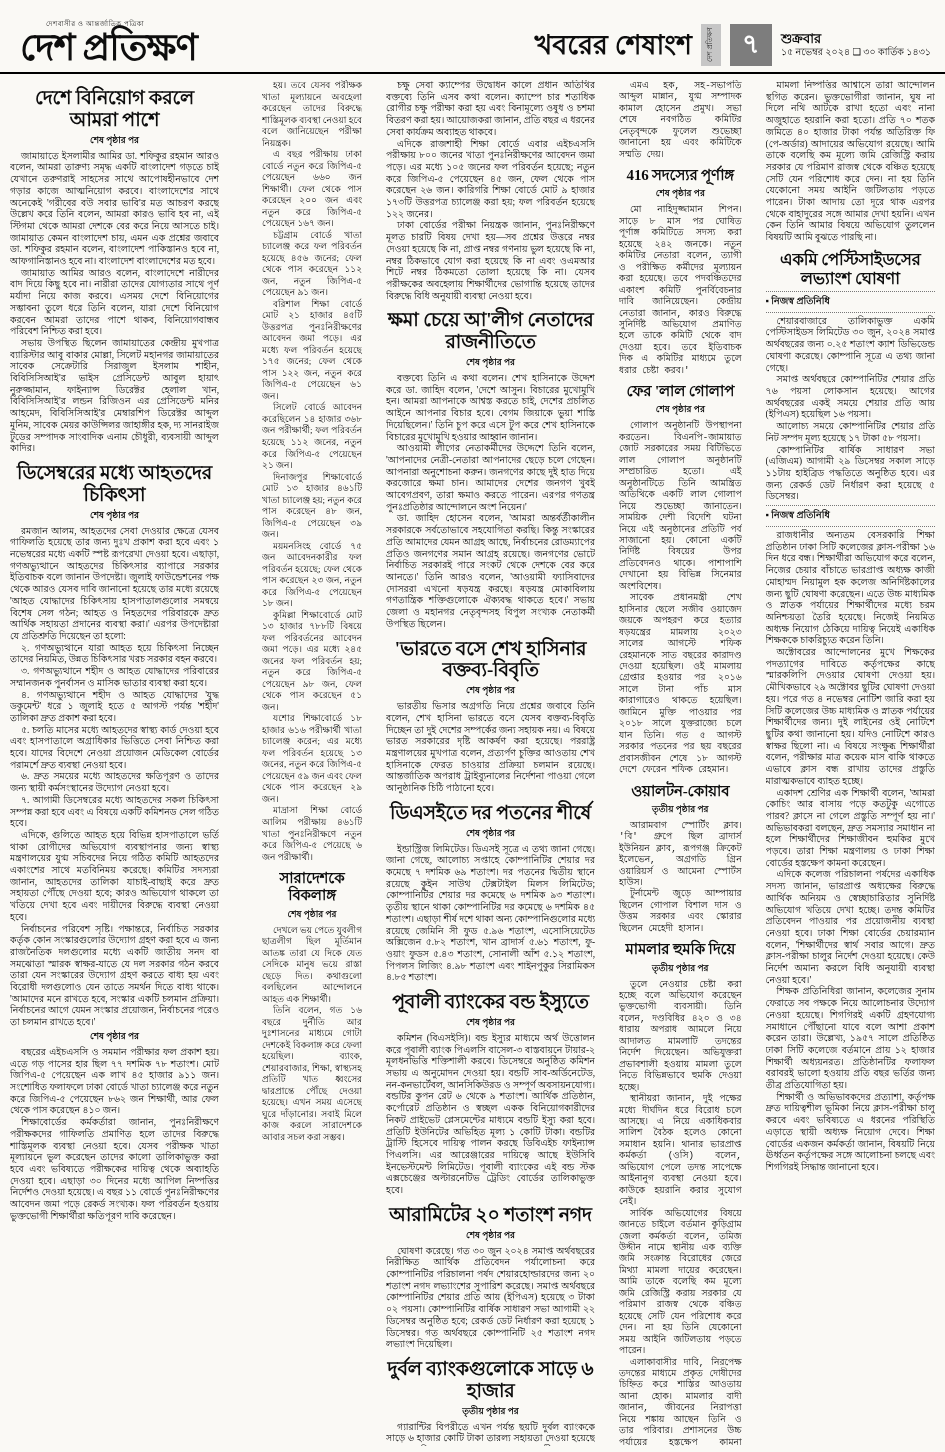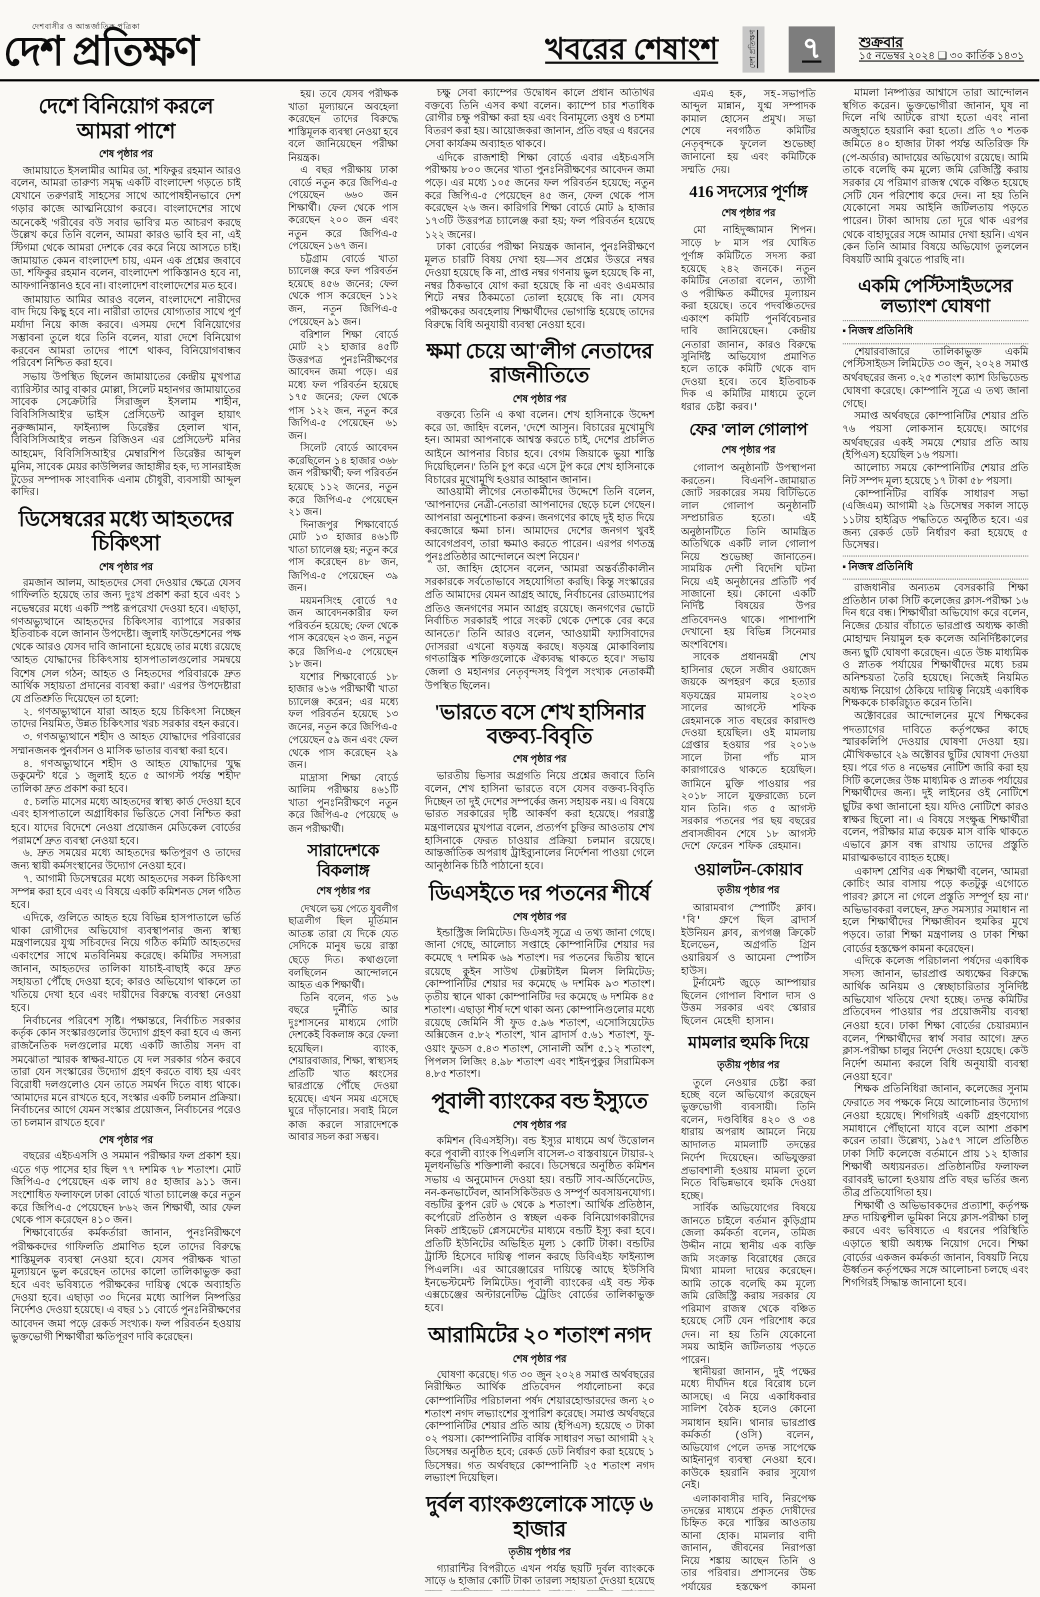--- a/index.html
+++ b/index.html
@@ -6,30 +6,30 @@
   html,body{margin:0;padding:0;}
   body{
     width:945px;height:1452px;overflow:hidden;
     background:#faf9f5;color:#0d0d0d;
     font-family:"Liberation Serif","DejaVu Serif",serif;
   }
   .page{width:945px;height:1452px;box-sizing:border-box;}
   
   .header{
     display:flex;justify-content:space-between;align-items:flex-end;
-    padding:12px 10px 6px 3px;border-bottom:2px solid #000;
+    padding:12px 10px 6px 20px;border-bottom:2px solid #000;
     box-sizing:border-box;height:74px;
   }
   .mast{line-height:1;}
   .tagline{font-size:7px;letter-spacing:.5px;margin:0 0 1px 26px;color:#222;}
   .mast-title{
     font-size:37px;font-weight:bold;letter-spacing:-1px;margin:0;
     font-family:"Liberation Serif",serif;
   }
-  .hright{display:flex;align-items:center;gap:22px;padding-right:4px;text-decoration:underline;}
+  .hright{display:flex;align-items:center;gap:9px;padding-right:4px;}
   .section-title{font-size:27px;font-weight:bold;line-height:1;white-space:nowrap;}
   .logo-box{
     width:20px;height:42px;background:#c6c6c6;color:#2b2b2b;
     font-size:7px;line-height:1.1;display:flex;align-items:center;justify-content:center;
     writing-mode:vertical-rl;transform:rotate(180deg);
   }
   .page-badge{
     width:42px;height:42px;background:#7d7d7d;color:#fff;
     display:flex;align-items:center;justify-content:center;
     font-size:27px;font-weight:bold;
@@ -114,20 +114,21 @@
         <p>শিক্ষাবোর্ডের কর্মকর্তারা জানান, পুনঃনিরীক্ষণে পরীক্ষকদের গাফিলতি প্রমাণিত হলে তাদের বিরুদ্ধে শাস্তিমূলক ব্যবস্থা নেওয়া হবে। যেসব পরীক্ষক খাতা মূল্যায়নে ভুল করেছেন তাদের কালো তালিকাভুক্ত করা হবে এবং ভবিষ্যতে পরীক্ষকের দায়িত্ব থেকে অব্যাহতি দেওয়া হবে। এছাড়া ৩০ দিনের মধ্যে আপিল নিষ্পত্তির নির্দেশও দেওয়া হয়েছে। এ বছর ১১ বোর্ডে পুনঃনিরীক্ষণের আবেদন জমা পড়ে রেকর্ড সংখ্যক। ফল পরিবর্তন হওয়ায় ভুক্তভোগী শিক্ষার্থীরা ক্ষতিপূরণ দাবি করেছেন।</p>
       </div>
     <div class="col col-1">
         <p>হয়। তবে যেসব পরীক্ষক খাতা মূল্যায়নে অবহেলা করেছেন তাদের বিরুদ্ধে শাস্তিমূলক ব্যবস্থা নেওয়া হবে বলে জানিয়েছেন পরীক্ষা নিয়ন্ত্রক।</p>
         <p>এ বছর পরীক্ষায় ঢাকা বোর্ডে নতুন করে জিপিএ-৫ পেয়েছেন ৬৬০ জন শিক্ষার্থী। ফেল থেকে পাস করেছেন ২০০ জন এবং নতুন করে জিপিএ-৫ পেয়েছেন ১৬৭ জন।</p>
         <p>চট্টগ্রাম বোর্ডে খাতা চ্যালেঞ্জ করে ফল পরিবর্তন হয়েছে ৪৫৬ জনের; ফেল থেকে পাস করেছেন ১১২ জন, নতুন জিপিএ-৫ পেয়েছেন ৯১ জন।</p>
         <p>বরিশাল শিক্ষা বোর্ডে মোট ২১ হাজার ৪৫টি উত্তরপত্র পুনঃনিরীক্ষণের আবেদন জমা পড়ে। এর মধ্যে ফল পরিবর্তন হয়েছে ১৭৫ জনের; ফেল থেকে পাস ১২২ জন, নতুন করে জিপিএ-৫ পেয়েছেন ৬১ জন।</p>
         <p>সিলেট বোর্ডে আবেদন করেছিলেন ১৪ হাজার ৩৬৮ জন পরীক্ষার্থী; ফল পরিবর্তন হয়েছে ১১২ জনের, নতুন করে জিপিএ-৫ পেয়েছেন ২১ জন।</p>
         <p>দিনাজপুর শিক্ষাবোর্ডে মোট ১৩ হাজার ৪৬১টি খাতা চ্যালেঞ্জ হয়; নতুন করে পাস করেছেন ৪৮ জন, জিপিএ-৫ পেয়েছেন ৩৯ জন।</p>
         <p>ময়মনসিংহ বোর্ডে ৭৫ জন আবেদনকারীর ফল পরিবর্তন হয়েছে; ফেল থেকে পাস করেছেন ২৩ জন, নতুন করে জিপিএ-৫ পেয়েছেন ১৮ জন।</p>
+        <p>কুমিল্লা শিক্ষাবোর্ডে মোট ১৩ হাজার ৭৮৮টি বিষয়ে ফল পরিবর্তনের আবেদন জমা পড়ে। এর মধ্যে ২৪৫ জনের ফল পরিবর্তন হয়; নতুন করে জিপিএ-৫ পেয়েছেন ৯৮ জন, ফেল থেকে পাস করেছেন ৫১ জন।</p>
         <p>যশোর শিক্ষাবোর্ডে ১৮ হাজার ৬১৬ পরীক্ষার্থী খাতা চ্যালেঞ্জ করেন; এর মধ্যে ফল পরিবর্তন হয়েছে ১৩ জনের, নতুন করে জিপিএ-৫ পেয়েছেন ৫৯ জন এবং ফেল থেকে পাস করেছেন ২৯ জন।</p>
         <p>মাদ্রাসা শিক্ষা বোর্ডে আলিম পরীক্ষায় ৪৬১টি খাতা পুনঃনিরীক্ষণে নতুন করে জিপিএ-৫ পেয়েছে ৬ জন পরীক্ষার্থী।</p>
         <h2>সারাদেশকে বিকলাঙ্গ</h2>
         <div class="cont">শেষ পৃষ্ঠার পর</div>
         <p>দেখলে ভয় পেতে যুবলীগ ছাত্রলীগ ছিল মূর্তিমান আতঙ্ক তারা যে দিকে যেত সেদিকে মানুষ ভয়ে রাস্তা ছেড়ে দিত। কথাগুলো বলছিলেন আন্দোলনে আহত এক শিক্ষার্থী।</p>
         <p>তিনি বলেন, গত ১৬ বছরে দুর্নীতি আর দুঃশাসনের মাধ্যমে গোটা দেশকেই বিকলাঙ্গ করে ফেলা হয়েছিল। ব্যাংক, শেয়ারবাজার, শিক্ষা, স্বাস্থ্যসহ প্রতিটি খাত ধ্বংসের দ্বারপ্রান্তে পৌঁছে দেওয়া হয়েছে। এখন সময় এসেছে ঘুরে দাঁড়ানোর। সবাই মিলে কাজ করলে সারাদেশকে আবার সচল করা সম্ভব।</p>
       </div>
     <div class="col col-2">
         <p>চক্ষু সেবা ক্যাম্পের উদ্বোধন কালে প্রধান অতিথির বক্তব্যে তিনি এসব কথা বলেন। ক্যাম্পে চার শতাধিক রোগীর চক্ষু পরীক্ষা করা হয় এবং বিনামূল্যে ওষুধ ও চশমা বিতরণ করা হয়। আয়োজকরা জানান, প্রতি বছর এ ধরনের সেবা কার্যক্রম অব্যাহত থাকবে।</p>
         <p>এদিকে রাজশাহী শিক্ষা বোর্ডে এবার এইচএসসি পরীক্ষায় ৮০০ জনের খাতা পুনঃনিরীক্ষণের আবেদন জমা পড়ে। এর মধ্যে ১০৫ জনের ফল পরিবর্তন হয়েছে; নতুন করে জিপিএ-৫ পেয়েছেন ৪৫ জন, ফেল থেকে পাস করেছেন ২৬ জন। কারিগরি শিক্ষা বোর্ডে মোট ৯ হাজার ১৭৩টি উত্তরপত্র চ্যালেঞ্জ করা হয়; ফল পরিবর্তন হয়েছে ১২২ জনের।</p>
@@ -162,22 +163,22 @@
         <div class="cont">শেষ পৃষ্ঠার পর</div>
         <p>গোলাপ অনুষ্ঠানটি উপস্থাপনা করতেন। বিএনপি-জামায়াত জোট সরকারের সময় বিটিভিতে লাল গোলাপ অনুষ্ঠানটি সম্প্রচারিত হতো। এই অনুষ্ঠানটিতে তিনি আমন্ত্রিত অতিথিকে একটি লাল গোলাপ নিয়ে শুভেচ্ছা জানাতেন। সাময়িক দেশী বিদেশি ঘটনা নিয়ে এই অনুষ্ঠানের প্রতিটি পর্ব সাজানো হয়। কোনো একটি নির্দিষ্ট বিষয়ের উপর প্রতিবেদনও থাকে। পাশাপাশি দেখানো হয় বিভিন্ন সিনেমার অংশবিশেষ।</p>
         <p>সাবেক প্রধানমন্ত্রী শেখ হাসিনার ছেলে সজীব ওয়াজেদ জয়কে অপহরণ করে হত্যার ষড়যন্ত্রের মামলায় ২০২৩ সালের আগস্টে শফিক রেহমানকে সাত বছরের কারাদণ্ড দেওয়া হয়েছিল। ওই মামলায় গ্রেপ্তার হওয়ার পর ২০১৬ সালে টানা পাঁচ মাস কারাগারেও থাকতে হয়েছিল। জামিনে মুক্তি পাওয়ার পর ২০১৮ সালে যুক্তরাজ্যে চলে যান তিনি। গত ৫ আগস্ট সরকার পতনের পর ছয় বছরের প্রবাসজীবন শেষে ১৮ আগস্ট দেশে ফেরেন শফিক রেহমান।</p>
         <h2>ওয়ালটন-কোয়াব</h2>
         <div class="cont">তৃতীয় পৃষ্ঠার পর</div>
         <p>আরামবাগ স্পোর্টিং ক্লাব। 'বি' গ্রুপে ছিল ব্রাদার্স ইউনিয়ন ক্লাব, রূপগঞ্জ ক্রিকেট ইলেভেন, অগ্রগতি গ্রিন ওয়ারিয়র্স ও আমেনা স্পোর্টস হাউস।</p>
         <p>টুর্নামেন্ট জুড়ে আম্পায়ার ছিলেন গোপাল বিশাল দাস ও উত্তম সরকার এবং স্কোরার ছিলেন মেহেদী হাসান।</p>
         <h2>মামলার হুমকি দিয়ে</h2>
         <div class="cont">তৃতীয় পৃষ্ঠার পর</div>
         <p>তুলে নেওয়ার চেষ্টা করা হচ্ছে বলে অভিযোগ করেছেন ভুক্তভোগী ব্যবসায়ী। তিনি বলেন, দণ্ডবিধির ৪২০ ও ৩৪ ধারায় অপরাধ আমলে নিয়ে আদালত মামলাটি তদন্তের নির্দেশ দিয়েছেন। অভিযুক্তরা প্রভাবশালী হওয়ায় মামলা তুলে নিতে বিভিন্নভাবে হুমকি দেওয়া হচ্ছে।</p>
+        <p>স্থানীয়রা জানান, দুই পক্ষের মধ্যে দীর্ঘদিন ধরে বিরোধ চলে আসছে। এ নিয়ে একাধিকবার সালিশ বৈঠক হলেও কোনো সমাধান হয়নি। থানার ভারপ্রাপ্ত কর্মকর্তা (ওসি) বলেন, অভিযোগ পেলে তদন্ত সাপেক্ষে আইনানুগ ব্যবস্থা নেওয়া হবে। কাউকে হয়রানি করার সুযোগ নেই।</p>
         <p>সার্বিক অভিযোগের বিষয়ে জানতে চাইলে বর্তমান কুড়িগ্রাম জেলা কর্মকর্তা বলেন, তমিজ উদ্দীন নামে স্থানীয় এক ব্যক্তি জমি সংক্রান্ত বিরোধের জেরে মিথ্যা মামলা দায়ের করেছেন। আমি তাকে বলেছি কম মূল্যে জমি রেজিস্ট্রি করায় সরকার যে পরিমাণ রাজস্ব থেকে বঞ্চিত হয়েছে সেটি যেন পরিশোধ করে দেন। না হয় তিনি যেকোনো সময় আইনি জটিলতায় পড়তে পারেন।</p>
-        <p>স্থানীয়রা জানান, দুই পক্ষের মধ্যে দীর্ঘদিন ধরে বিরোধ চলে আসছে। এ নিয়ে একাধিকবার সালিশ বৈঠক হলেও কোনো সমাধান হয়নি। থানার ভারপ্রাপ্ত কর্মকর্তা (ওসি) বলেন, অভিযোগ পেলে তদন্ত সাপেক্ষে আইনানুগ ব্যবস্থা নেওয়া হবে। কাউকে হয়রানি করার সুযোগ নেই।</p>
         <p>এলাকাবাসীর দাবি, নিরপেক্ষ তদন্তের মাধ্যমে প্রকৃত দোষীদের চিহ্নিত করে শাস্তির আওতায় আনা হোক। মামলার বাদী জানান, জীবনের নিরাপত্তা নিয়ে শঙ্কায় আছেন তিনি ও তার পরিবার। প্রশাসনের উচ্চ পর্যায়ের হস্তক্ষেপ কামনা করেছেন তিনি। তিনি আরও বলেন, সাব-রেজিস্ট্রার অফিসের কিছু কর্মচারী দালাল চক্রের সঙ্গে যোগসাজশে দীর্ঘদিন ধরে এসব অনিয়ম করে আসছেন। ঘুষ না দিলে নথি আটকে রাখা হতো এবং নানা অজুহাতে হয়রানি করা হতো। দুদকের একটি দল ইতোমধ্যে অভিযান চালিয়ে বেশ কিছু নথিপত্র জব্দ করেছে বলে জানা গেছে। তদন্ত প্রতিবেদন পাওয়ার পর দোষীদের বিরুদ্ধে বিভাগীয় ও ফৌজদারি ব্যবস্থা নেওয়া হবে বলে জানিয়েছে সংশ্লিষ্ট কর্তৃপক্ষ।</p>
       </div>
     <div class="col col-4">
         <p>মামলা নিষ্পত্তির আশ্বাসে তারা আন্দোলন স্থগিত করেন। ভুক্তভোগীরা জানান, ঘুষ না দিলে নথি আটকে রাখা হতো এবং নানা অজুহাতে হয়রানি করা হতো। প্রতি ৭০ শতক জমিতে ৪০ হাজার টাকা পর্যন্ত অতিরিক্ত ফি (পে-অর্ডার) আদায়ের অভিযোগ রয়েছে। আমি তাকে বলেছি কম মূল্যে জমি রেজিস্ট্রি করায় সরকার যে পরিমাণ রাজস্ব থেকে বঞ্চিত হয়েছে সেটি যেন পরিশোধ করে দেন। না হয় তিনি যেকোনো সময় আইনি জটিলতায় পড়তে পারেন। টাকা আদায় তো দূরে থাক এরপর থেকে বাহাদুরের সঙ্গে আমার দেখা হয়নি। এখন কেন তিনি আমার বিষয়ে অভিযোগ তুললেন বিষয়টি আমি বুঝতে পারছি না।</p>
         <h2>একমি পেস্টিসাইডসের লভ্যাংশ ঘোষণা</h2>
         <div class="byline">▪ নিজস্ব প্রতিনিধি</div>
         <p>শেয়ারবাজারে তালিকাভুক্ত একমি পেস্টিসাইডস লিমিটেড ৩০ জুন, ২০২৪ সমাপ্ত অর্থবছরের জন্য ০.২৫ শতাংশ ক্যাশ ডিভিডেন্ড ঘোষণা করেছে। কোম্পানি সূত্রে এ তথ্য জানা গেছে।</p>
         <p>সমাপ্ত অর্থবছরে কোম্পানিটির শেয়ার প্রতি ৭৬ পয়সা লোকসান হয়েছে। আগের অর্থবছরের একই সময়ে শেয়ার প্রতি আয় (ইপিএস) হয়েছিল ১৬ পয়সা।</p>
         <p>আলোচ্য সময়ে কোম্পানিটির শেয়ার প্রতি নিট সম্পদ মূল্য হয়েছে ১৭ টাকা ৫৮ পয়সা।</p>
         <p>কোম্পানিটির বার্ষিক সাধারণ সভা (এজিএম) আগামী ২৯ ডিসেম্বর সকাল সাড়ে ১১টায় হাইব্রিড পদ্ধতিতে অনুষ্ঠিত হবে। এর জন্য রেকর্ড ডেট নির্ধারণ করা হয়েছে ৫ ডিসেম্বর।</p>

